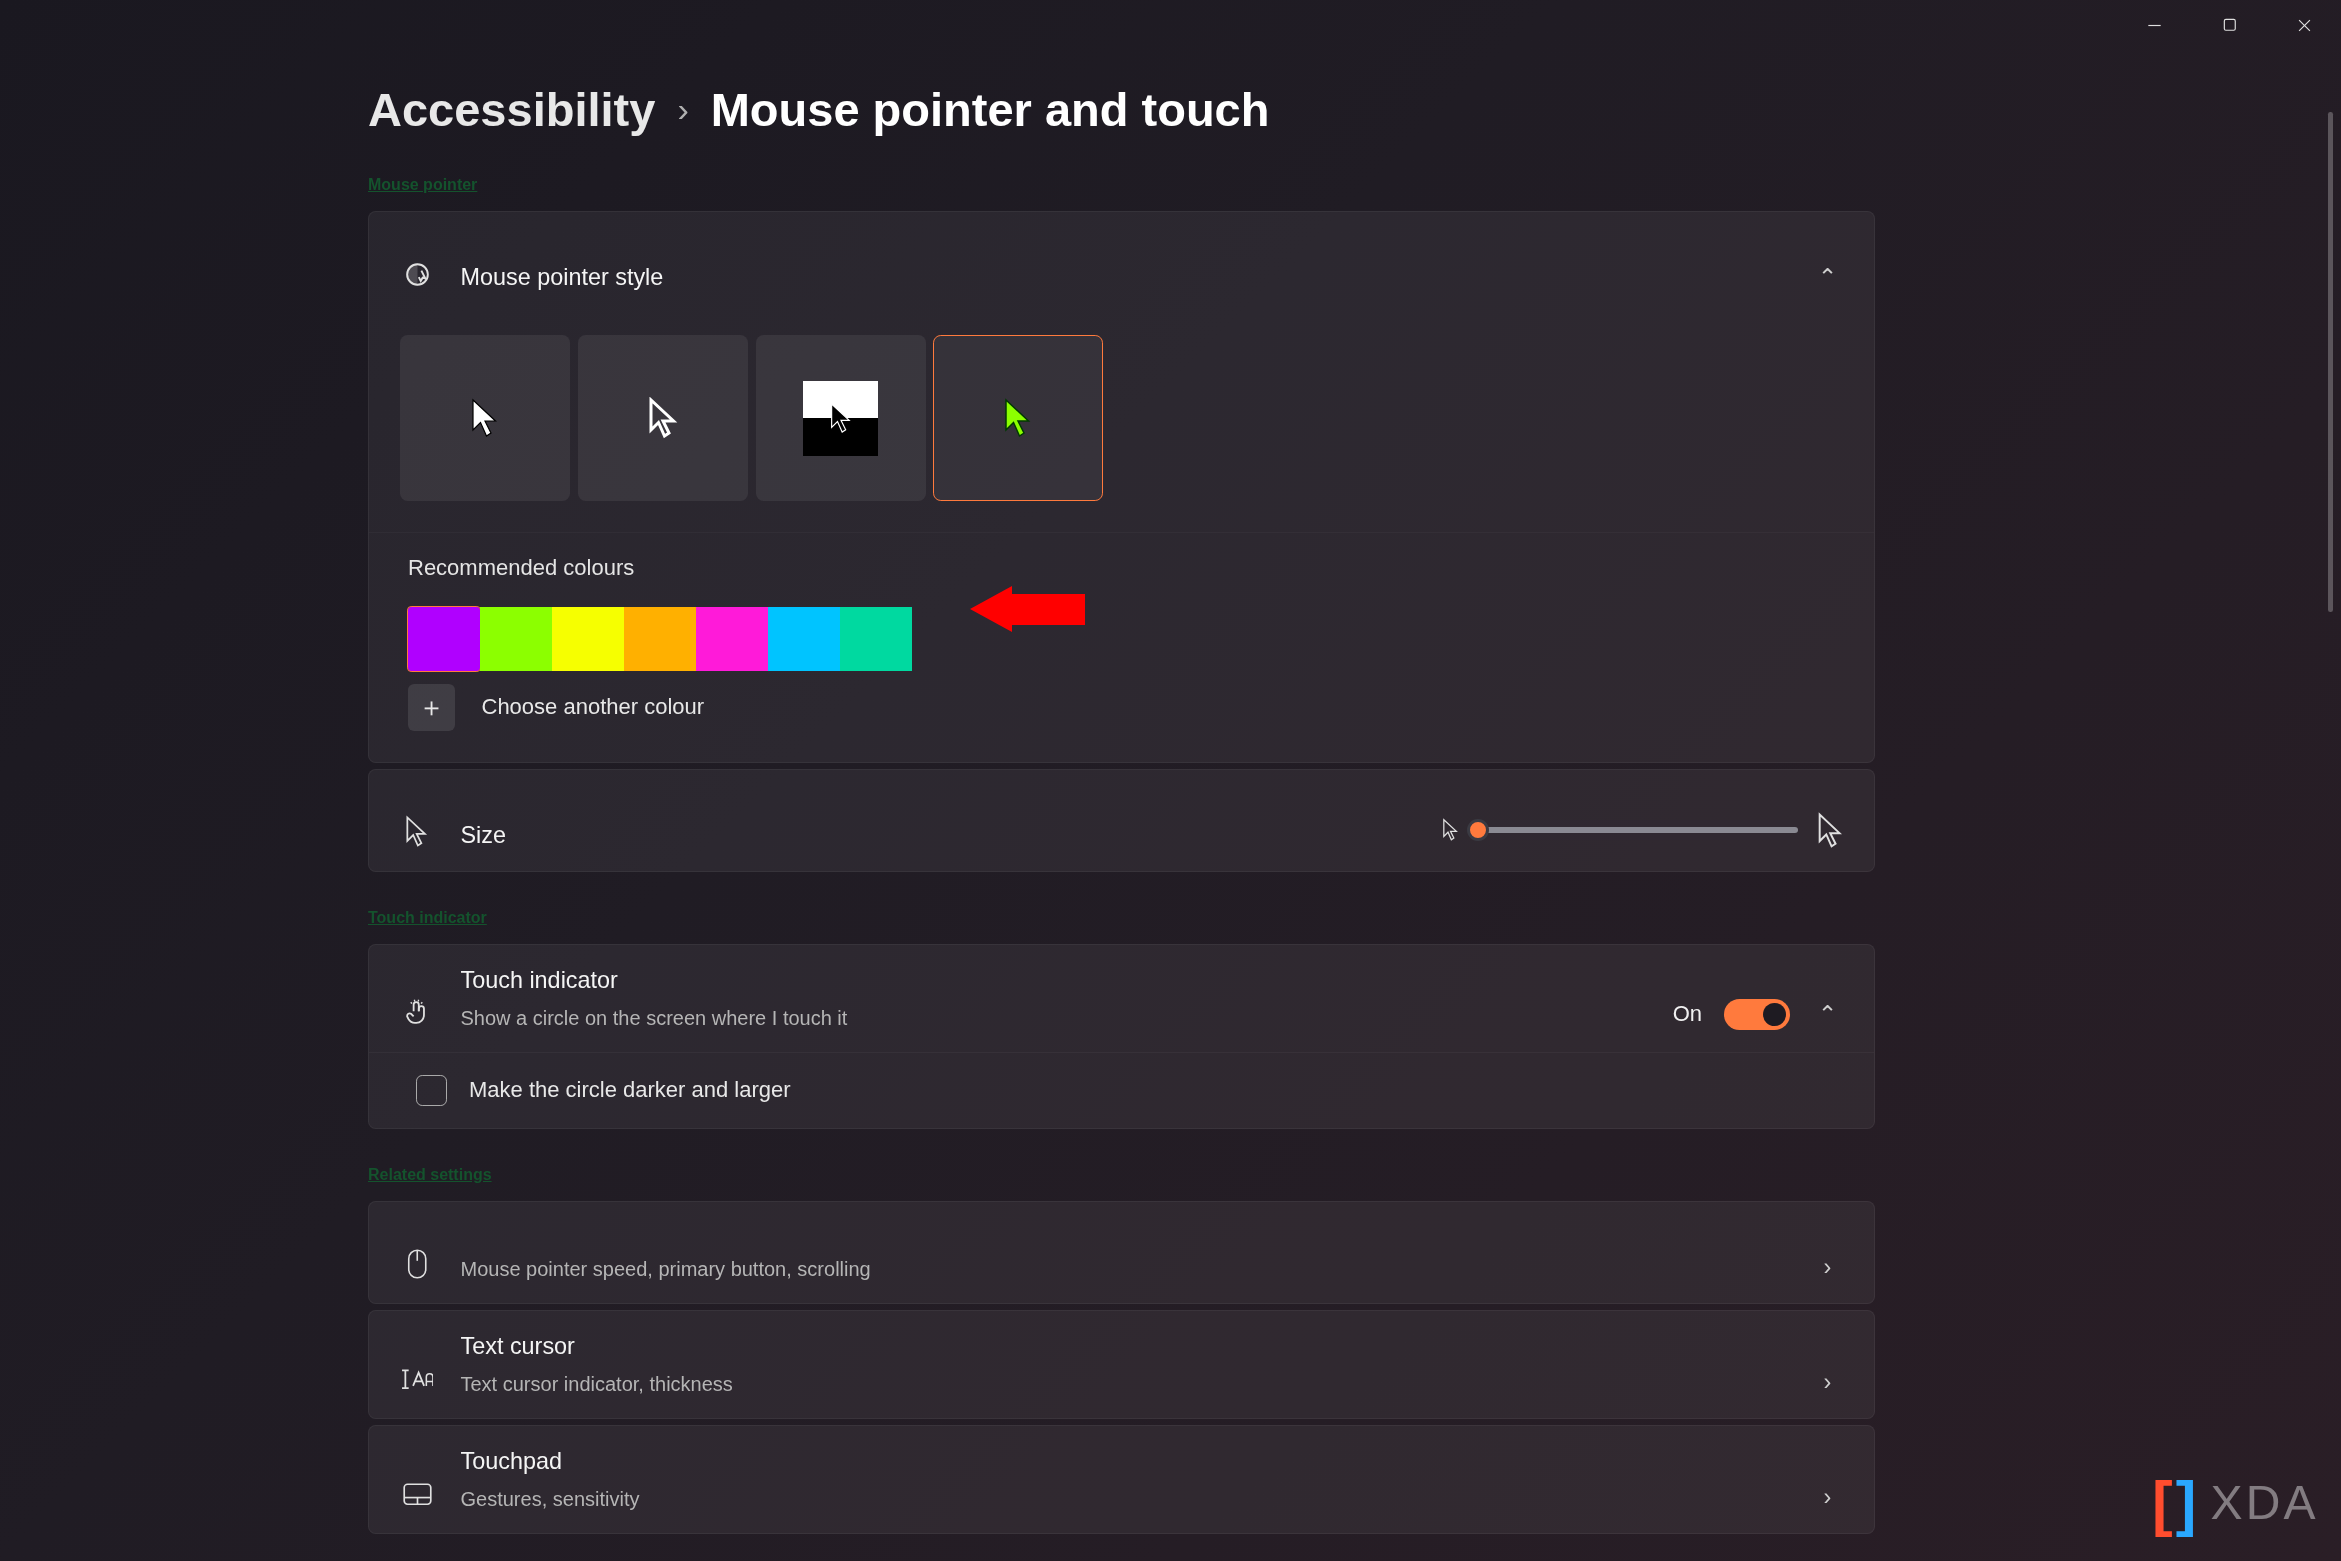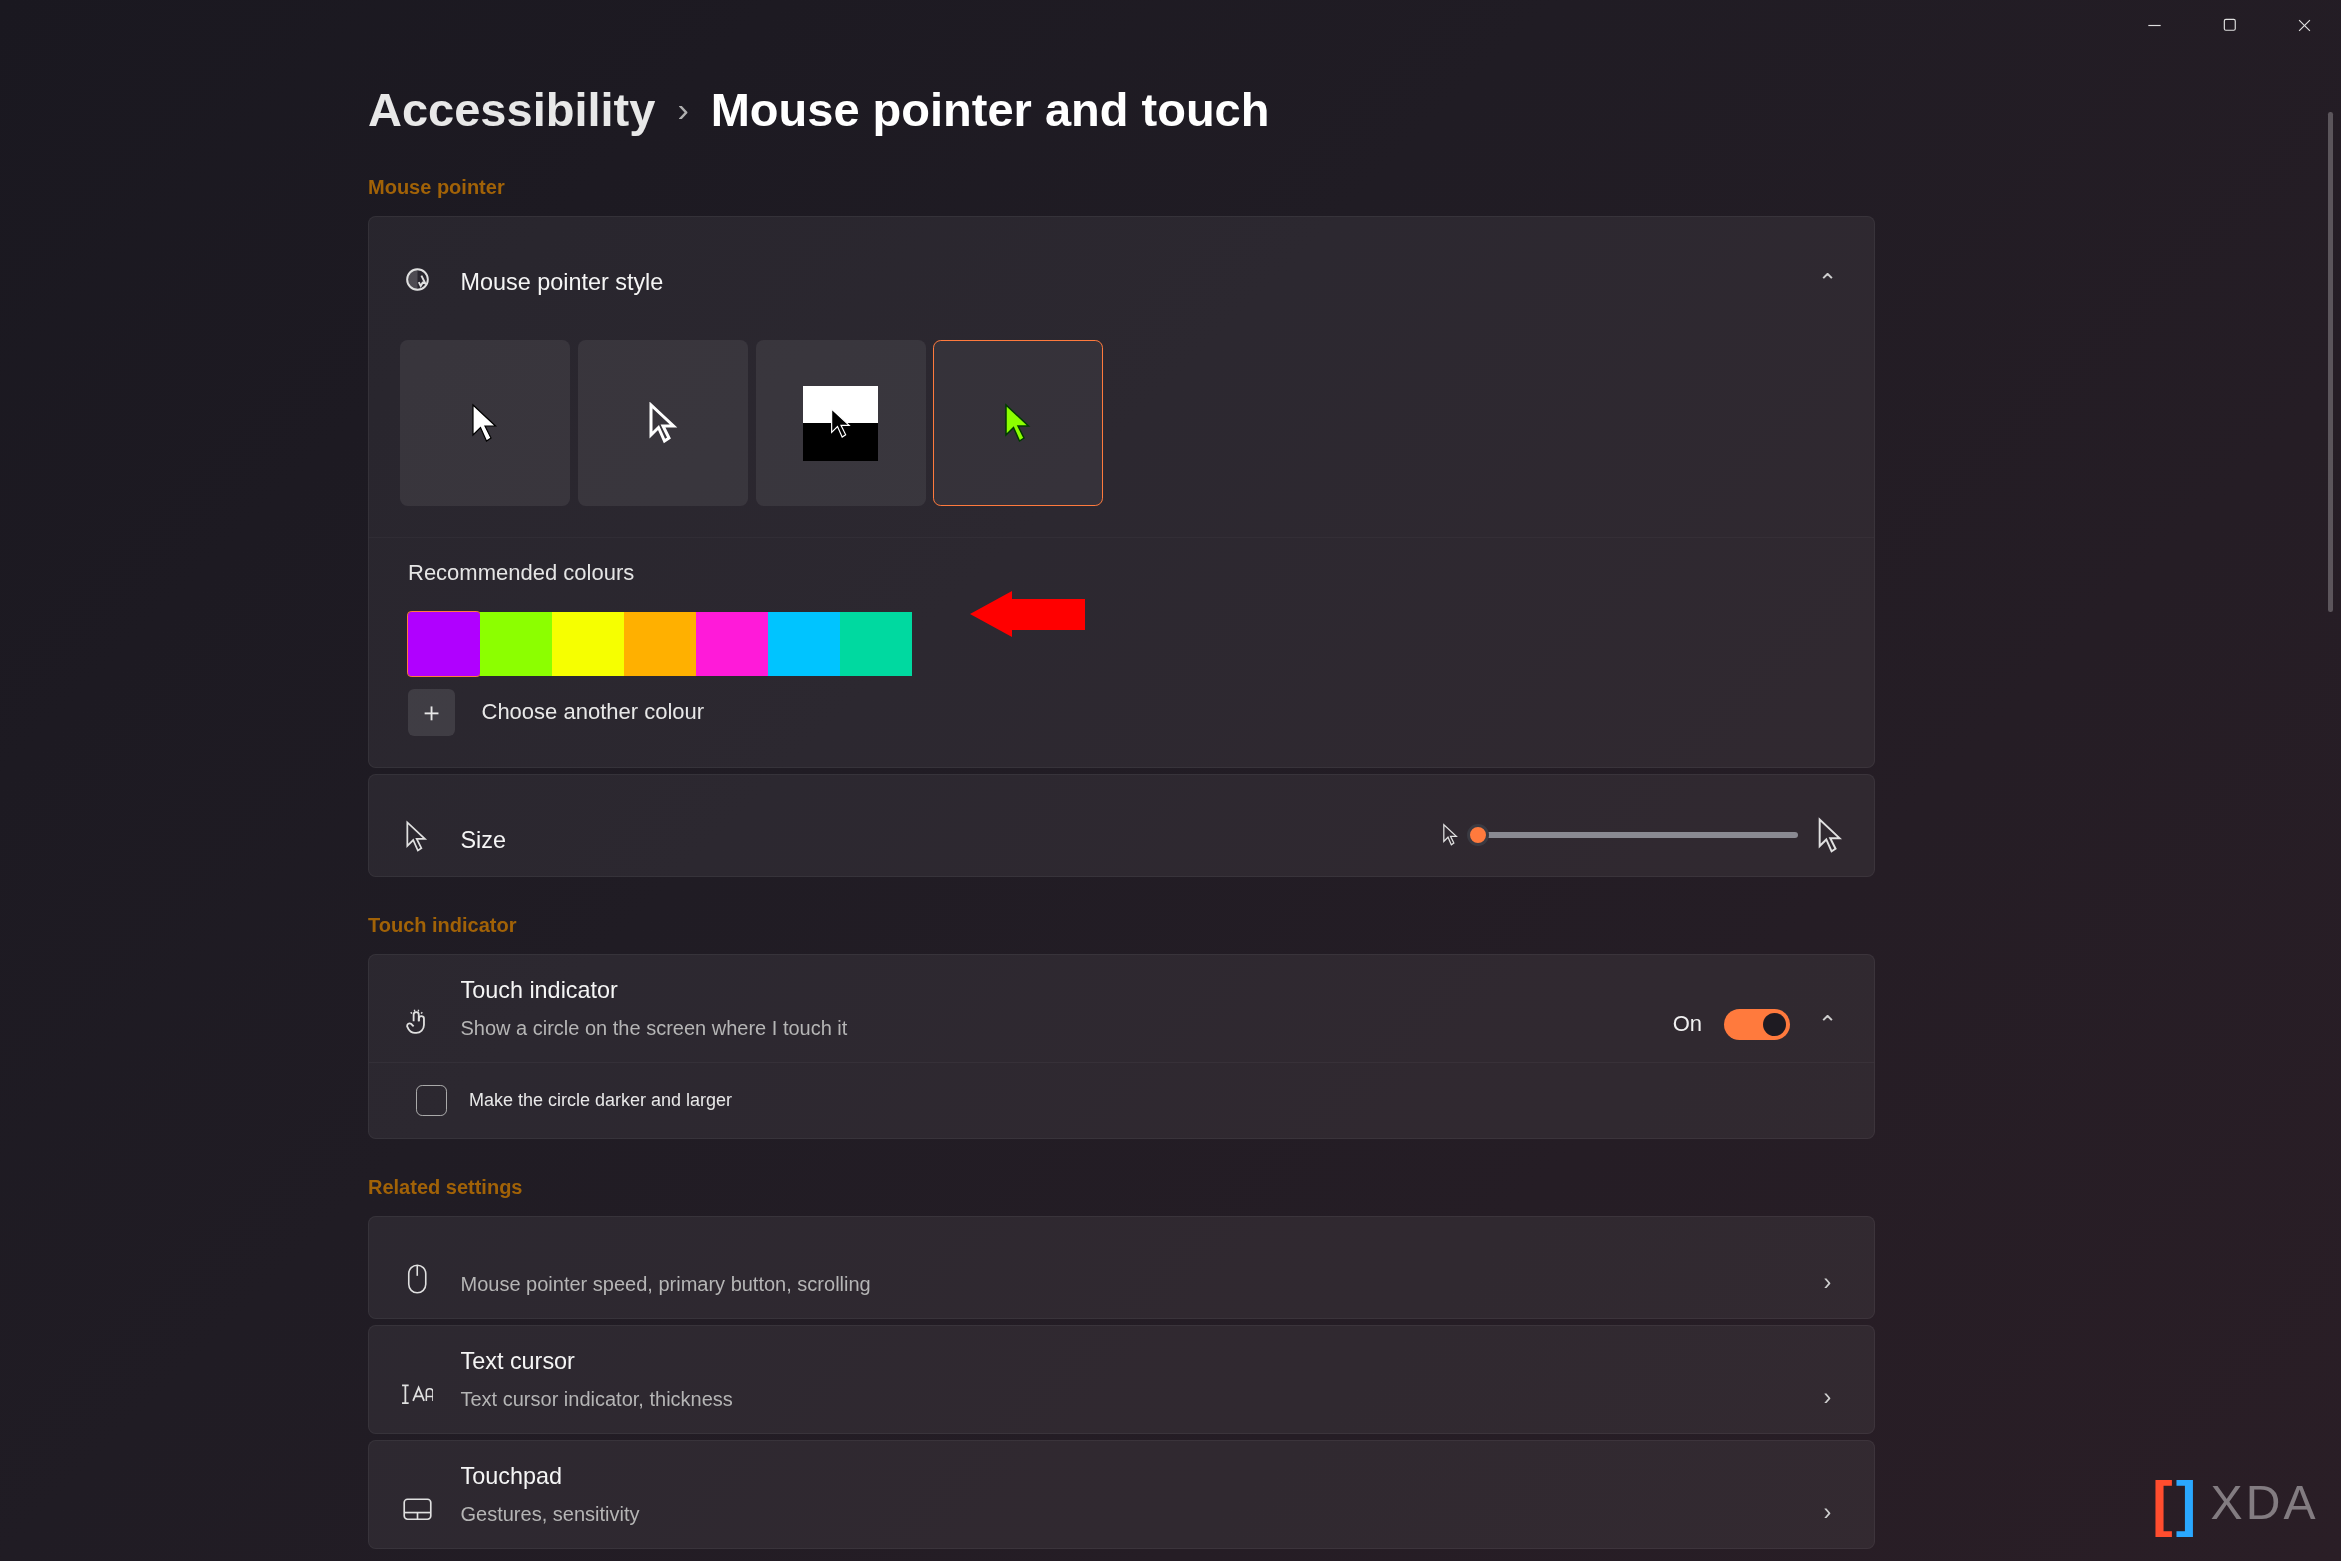--- a/index.html
+++ b/index.html
@@ -21,21 +21,21 @@
 .content {
   position: absolute; left: 368px; top: 82px; width: 1507px;
 }
 .breadcrumb {
   display: flex; align-items: center; gap: 22px; margin-bottom: 39px;
 }
 .breadcrumb .parent { font-size: 47px; font-weight: 600; color: #e8e8e8; }
 .breadcrumb .chev { font-size: 34px; color: #b0b0b0; }
 .breadcrumb .current { font-size: 47px; font-weight: 600; color: #ffffff; }
 .section-label {
-  font-size: 20px; font-weight: 600; color: #a16207; margin-bottom: 17px;
+  font-size: 16px; font-weight: 600; color: #14532d; margin-bottom: 17px; text-decoration: underline;
 }
 .card {
   background: rgba(255,255,255,0.055);
   border: 0.8px solid rgba(255,255,255,0.05);
   border-radius: 7.8px;
   margin-bottom: 6.2px;
 }
 .card-row {
   display: flex; align-items: flex-end; padding: 22px 31px; min-height: 101px;
 }
@@ -270,21 +270,21 @@
       <div class="right">
         <span>On</span>
         <div class="toggle">
             <div class="knob"></div>
           </div>
         <span class="chev-ctrl">⌃</span>
       </div>
     </div>
     <div class="checkbox-row">
       <div class="checkbox"></div>
-      <div style="font-size:18px;color:#e8e8e8">Make the circle darker and larger</div>
+      <div style="font-size:22px;color:#e8e8e8">Make the circle darker and larger</div>
     </div>
   </div>
 
   <div style="height:31px"></div>
   <div class="section-label">Related settings</div>
 
   <div class="card">
     <div class="card-row">
       <div class="icon-slot">
         <svg width="26.5" height="34" viewBox="0 0 24 32" fill="none" stroke="#e0e0e0" stroke-width="1.5">

